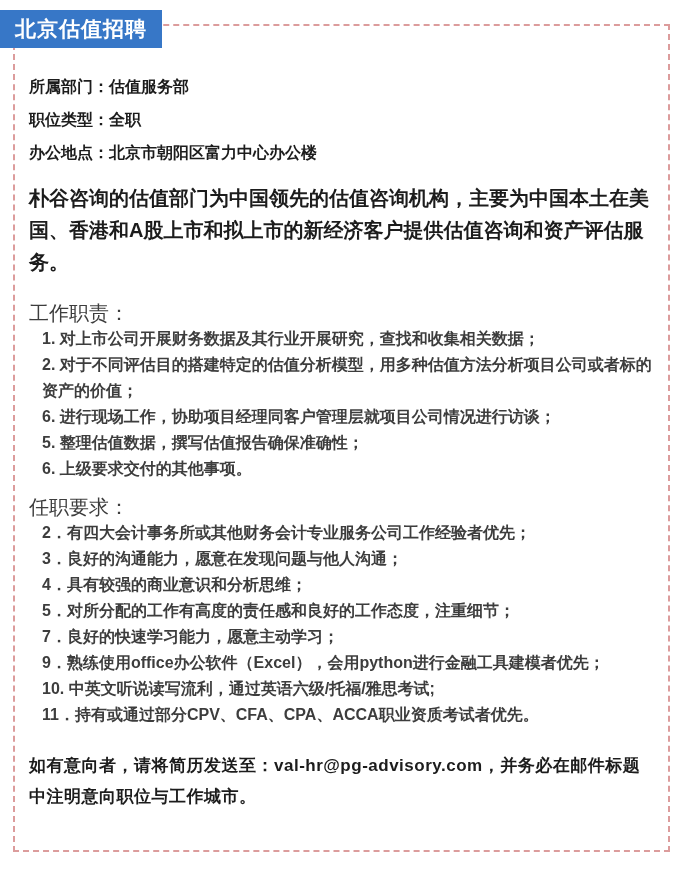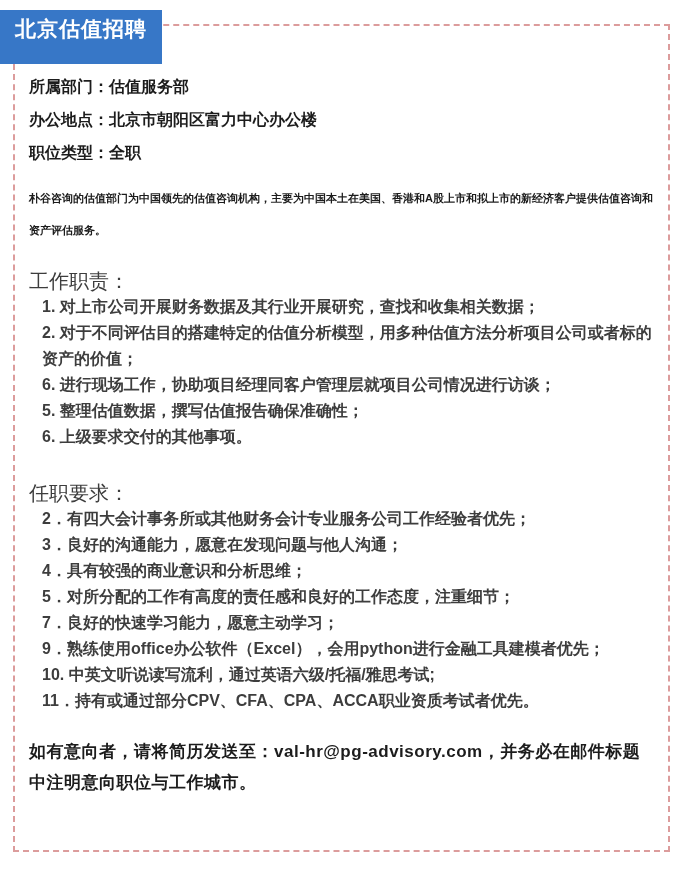--- a/index.html
+++ b/index.html
@@ -22,21 +22,21 @@
     position:relative;
     margin:24px 0 0 13px;
     width:657px;
     min-height:828px;
     border:2px dashed var(--border);
     padding:30px 15px 20px 14px;
   }
   .badge{
     position:absolute;
     top:-16px;left:-15px;
-    height:54px;
+    height:38px;
     line-height:38px;
     padding:0 15px;
     background:var(--badge-bg);
     color:var(--badge-text);
     font-size:21px;
     font-weight:bold;
     letter-spacing:1px;
     white-space:nowrap;
   }
   .meta{
@@ -45,25 +45,25 @@
   .meta-line{
     font-weight:bold;
     color:var(--text-bold);
     font-size:16px;
     line-height:33px;
   }
   .intro{
     margin:13px 0 0 0;
     font-weight:bold;
     color:var(--text-bold);
-    font-size:11px;
+    font-size:20px;
     line-height:32px;
   }
   .section{margin-top:22px;}
-  .section.requirements{margin-top:30px;}
+  .section.requirements{margin-top:12px;}
   .section-heading{
     font-size:20px;
     line-height:26px;
     color:var(--text-normal);
   }
   .list{margin:0;padding:0 0 0 13px;font-weight:bold;}
   .list-item{
     font-size:16px;
     line-height:26px;
     color:var(--text-normal);
@@ -79,22 +79,22 @@
 </style>
 </head>
 <body>
 
 <div class="card">
 
   <div class="badge">北京估值招聘</div>
 
   <div class="meta">
       <div class="meta-line">所属部门：估值服务部</div>
+      <div class="meta-line">职位类型：全职</div>
       <div class="meta-line">办公地点：北京市朝阳区富力中心办公楼</div>
-      <div class="meta-line">职位类型：全职</div>
     </div>
 
   <p class="intro">朴谷咨询的估值部门为中国领先的估值咨询机构，主要为中国本土在美国、香港和A股上市和拟上市的新经济客户提供估值咨询和资产评估服务。</p>
 
   <div class="section responsibilities">
     <div class="section-heading">工作职责：</div>
     <div class="list">
         <div class="list-item">1. 对上市公司开展财务数据及其行业开展研究，查找和收集相关数据；</div>
         <div class="list-item">2. 对于不同评估目的搭建特定的估值分析模型，用多种估值方法分析项目公司或者标的资产的价值；</div>
         <div class="list-item">6. 进行现场工作，协助项目经理同客户管理层就项目公司情况进行访谈；</div>

